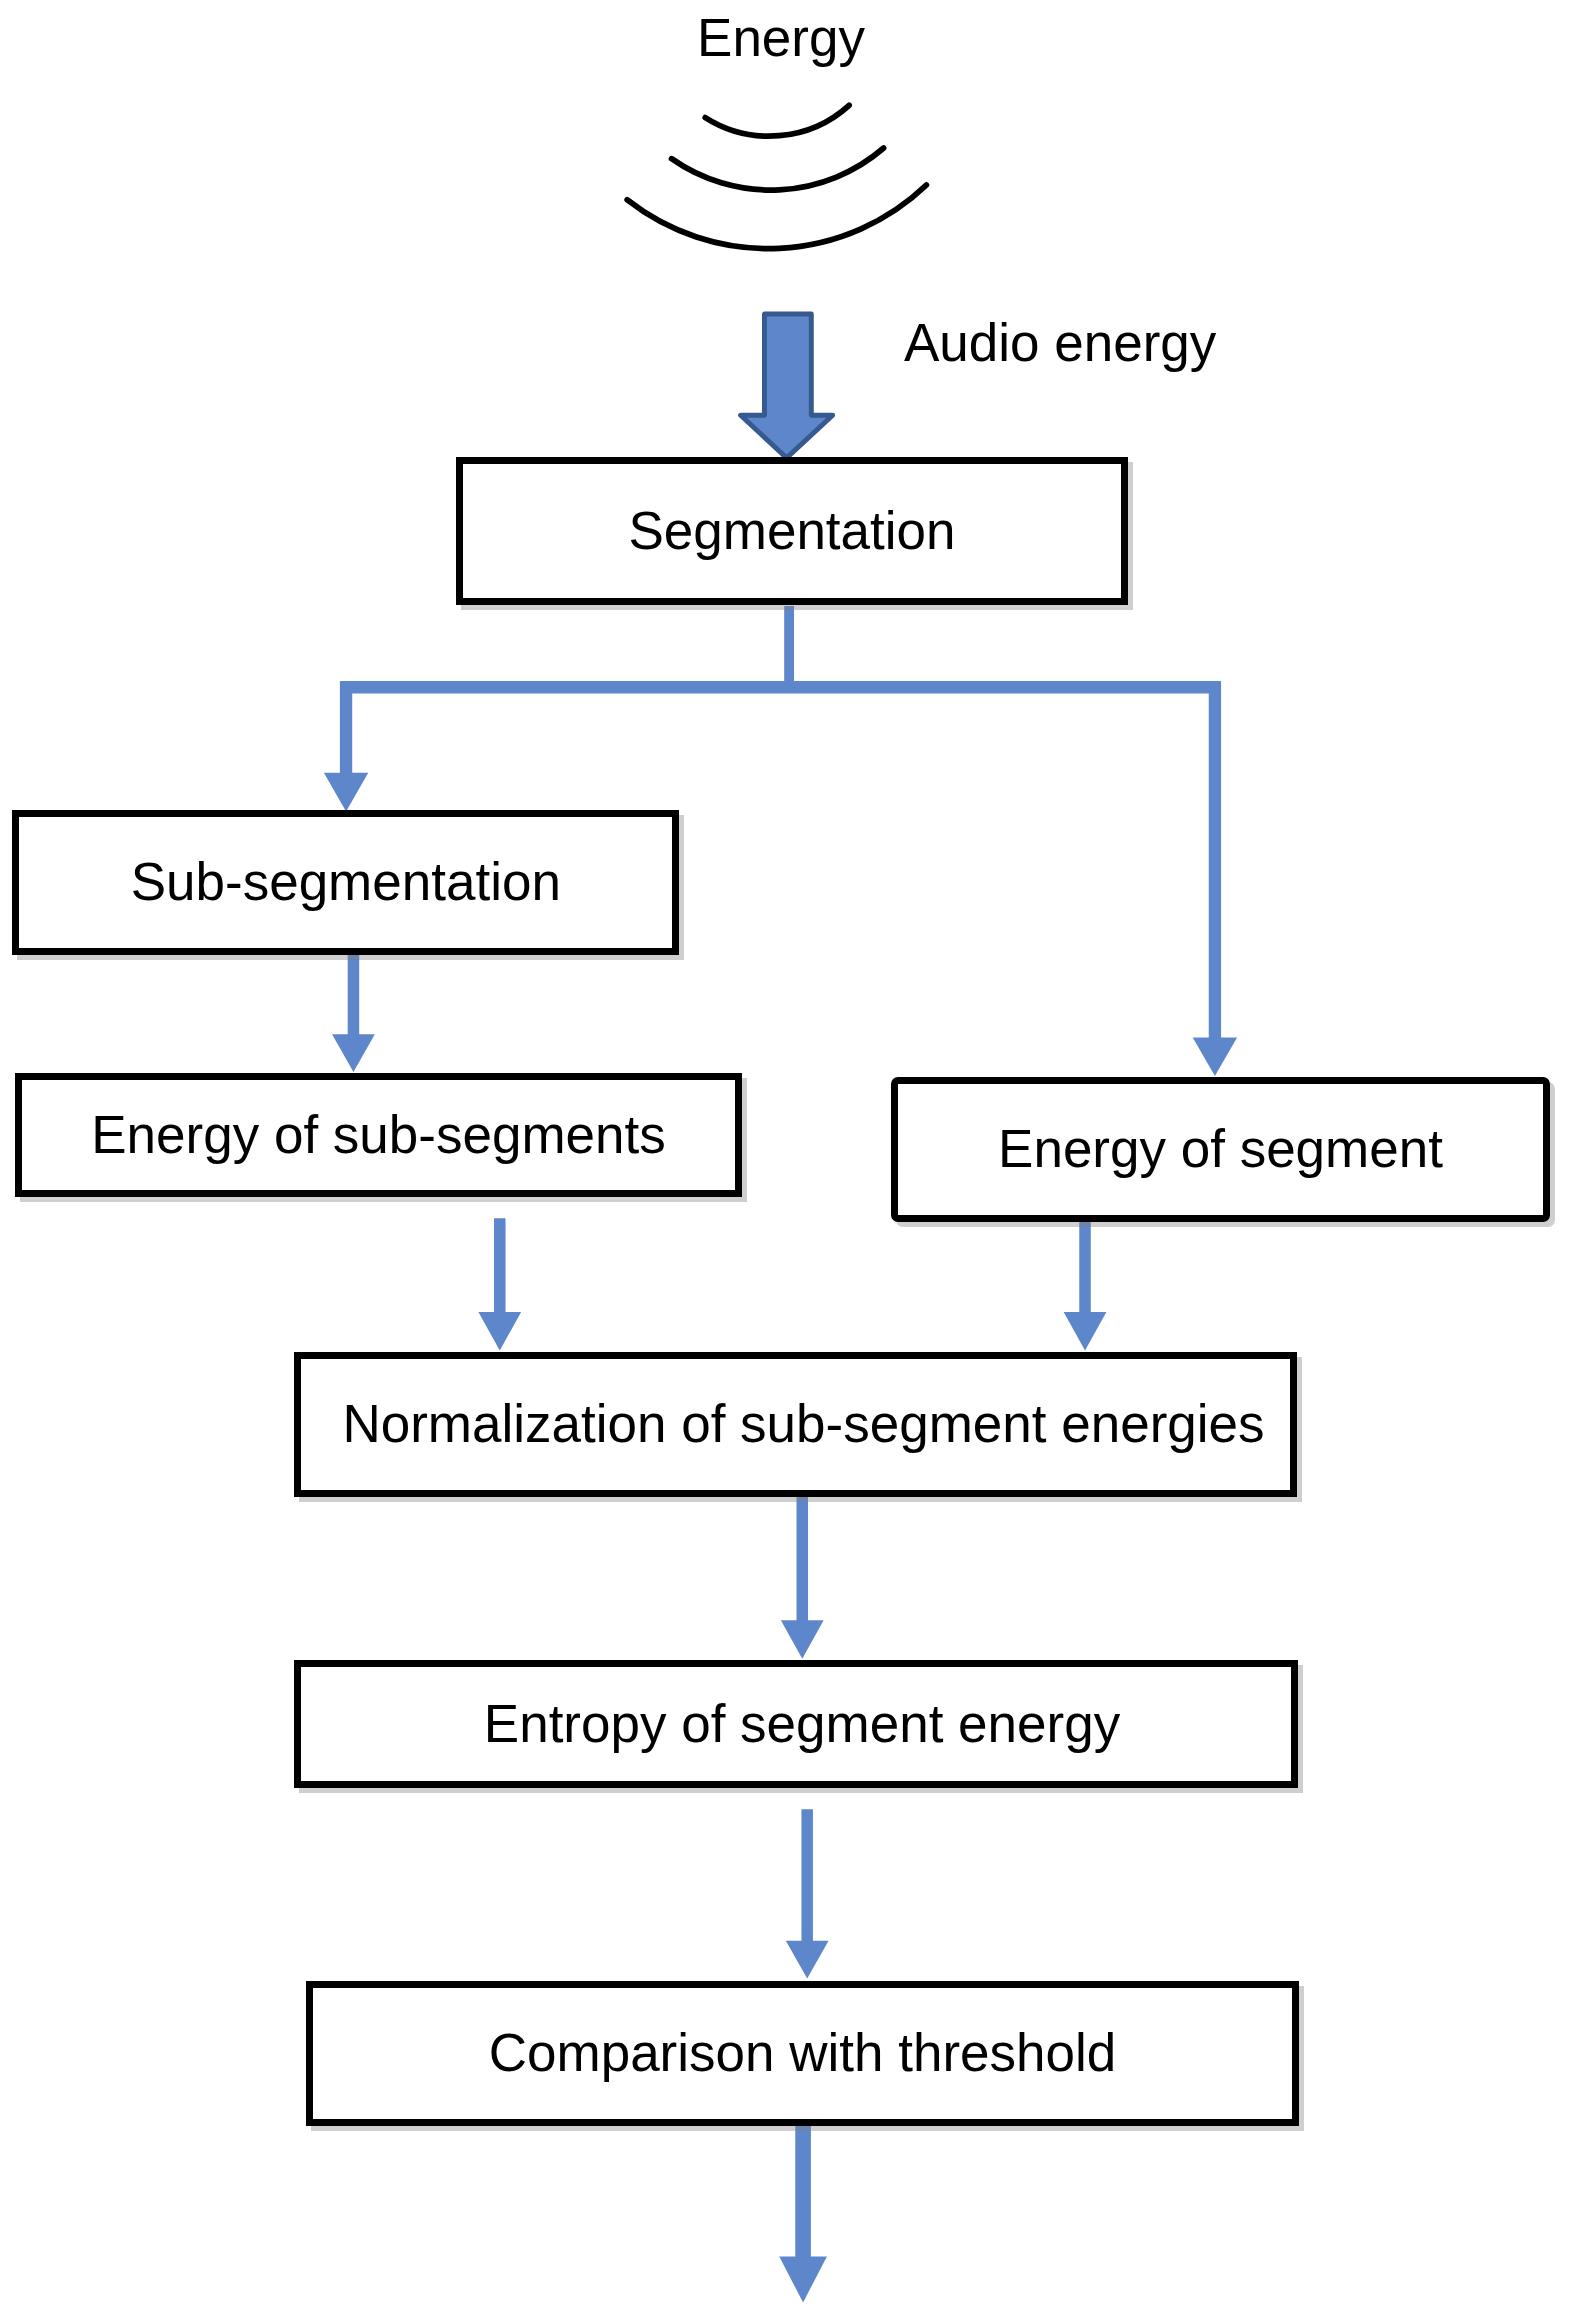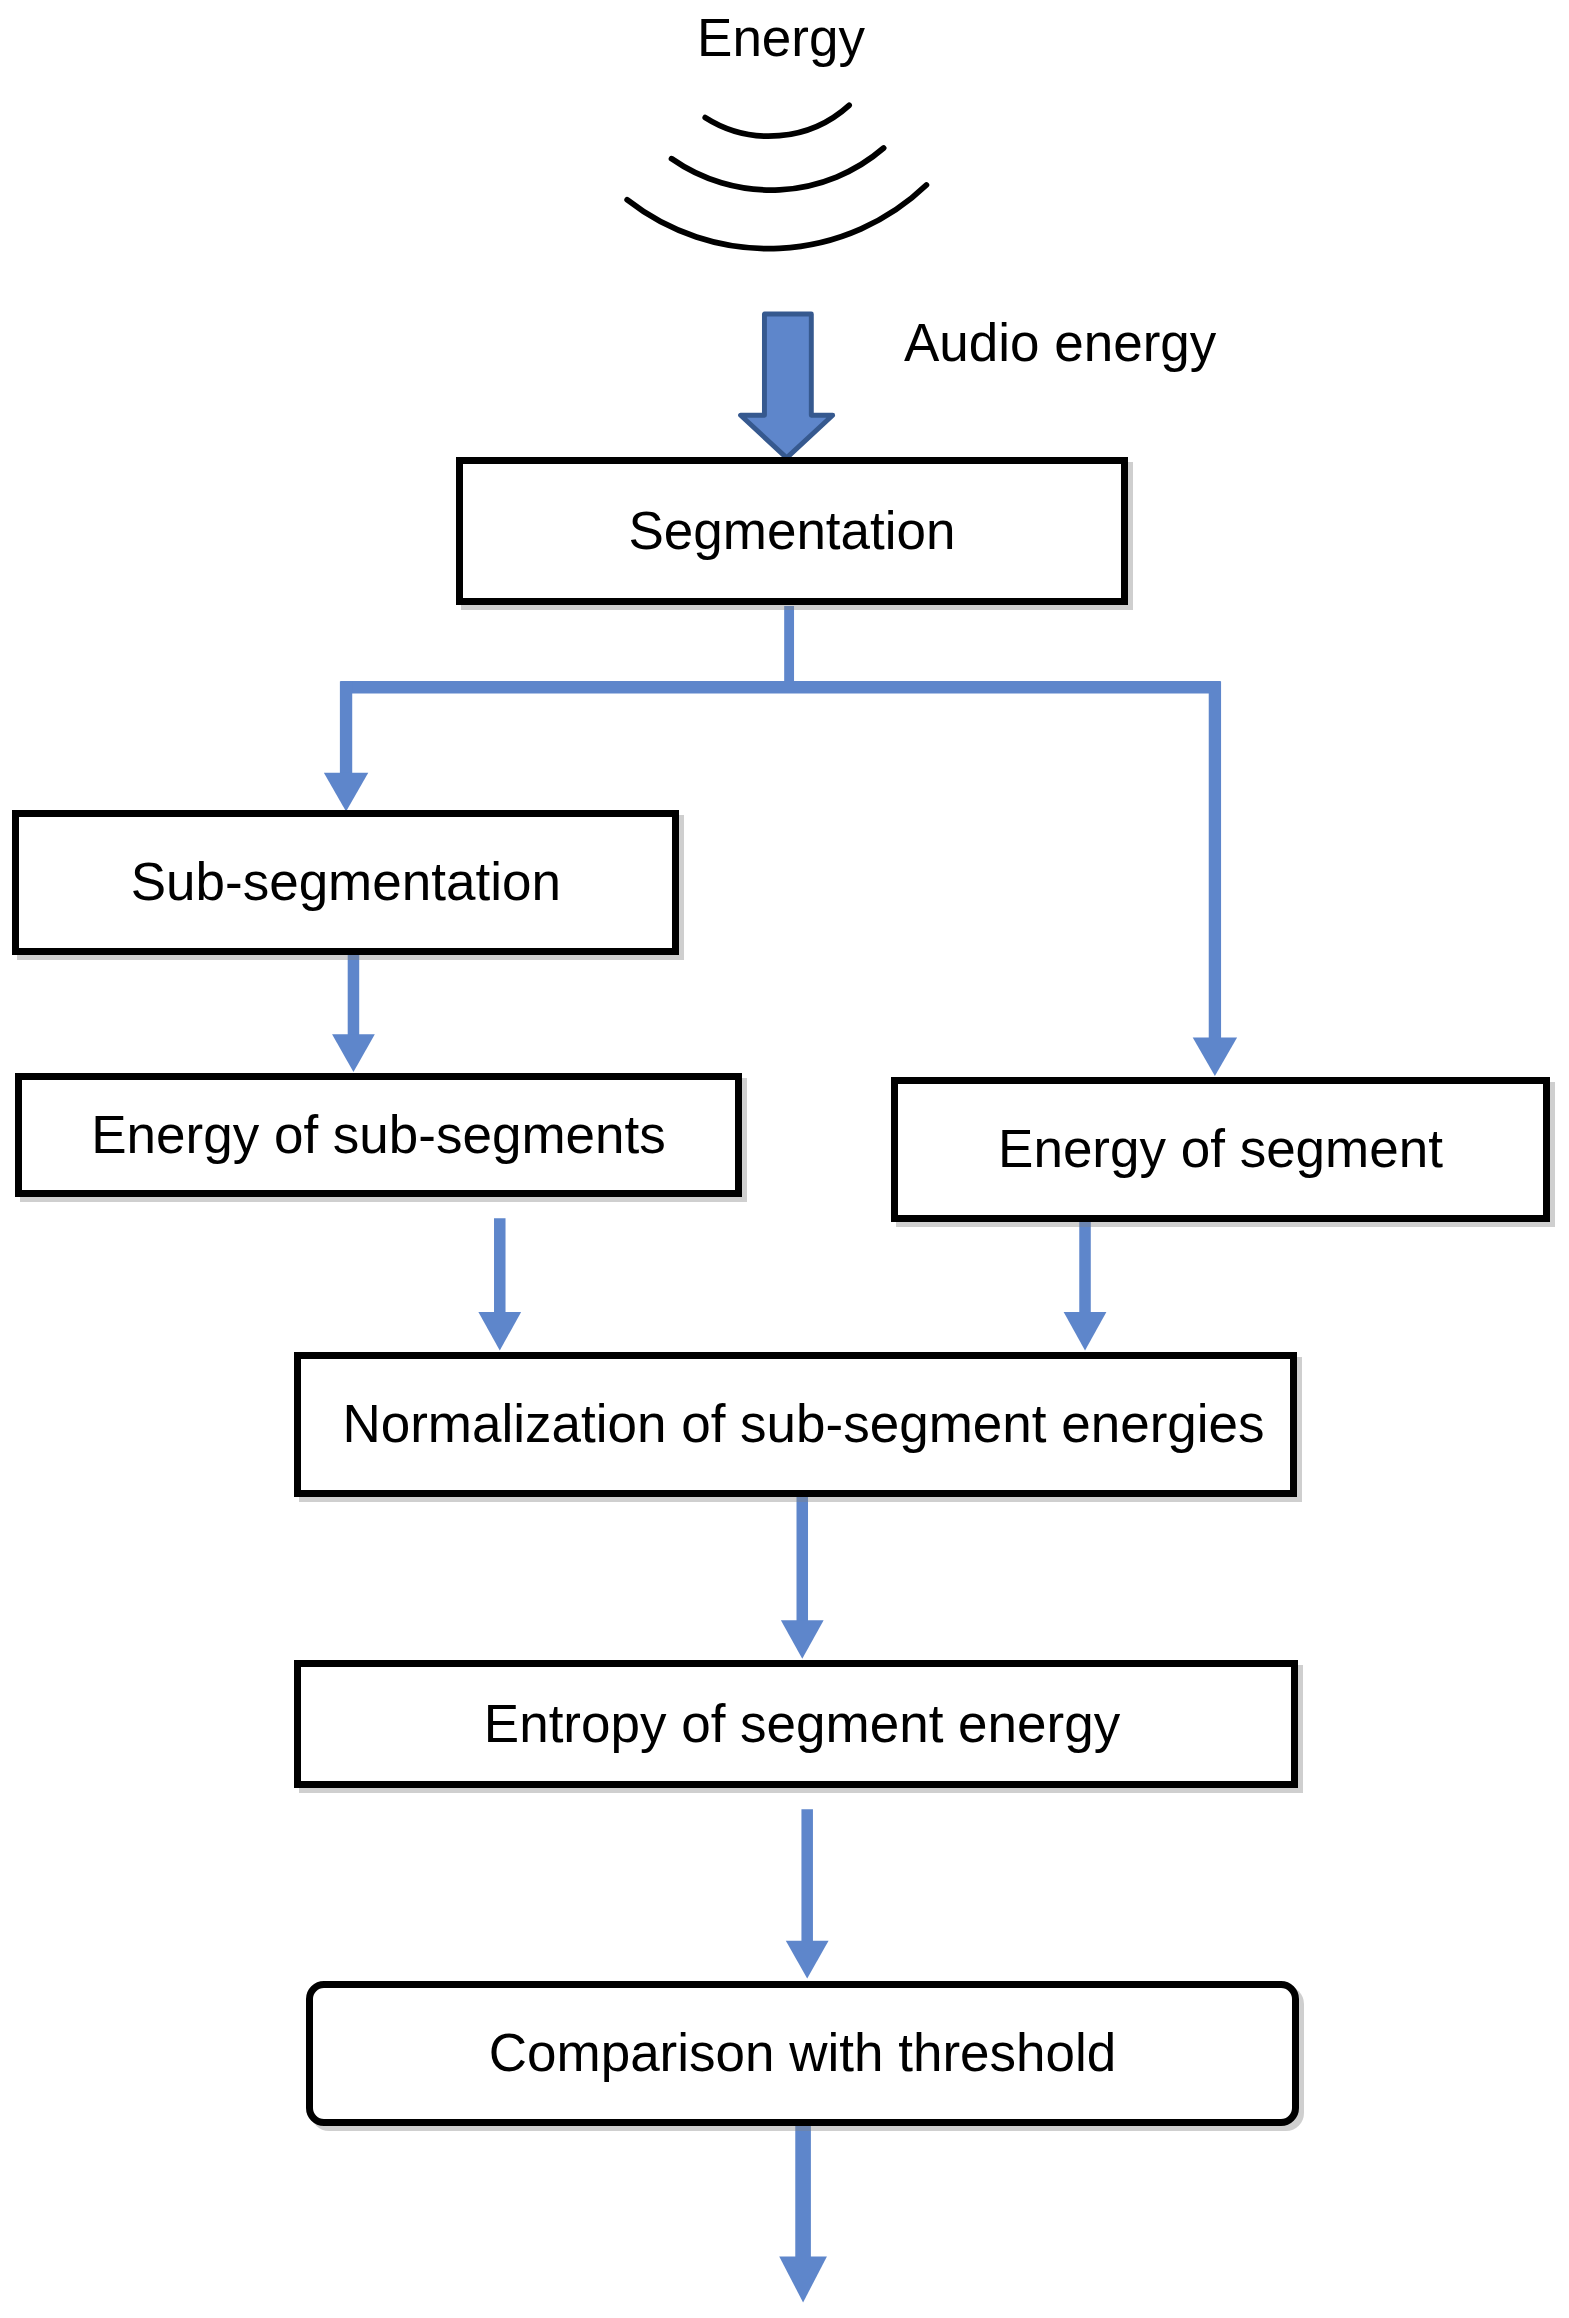--- a/index.html
+++ b/index.html
@@ -72,24 +72,24 @@
     left: 0; top: 10.7px;
     width: 1562px;
     text-align: center;
   }
   #label-audio-signal {
     left: 904px; top: 316px;
   }
   #node-segmentation       { left: 456px;  top: 457px;  width: 672px;  height: 148px; }
   #node-sub-segmentation   { left: 12.3px;   top: 810px;  width: 667px;  height: 145px; }
   #node-energy-sub-segments{ left: 15px;   top: 1073px; width: 727px;  height: 124px; }
-  #node-energy-segment     { left: 891px; top: 1077px; width: 659px;  height: 145px; }
+  #node-energy-segment     { left: 891px; top: 1077px; width: 659px;  height: 145px; border-radius: 7px; }
   #node-normalization      { left: 294px;  top: 1352px; width: 1003px; height: 145px; padding-left: 16px; }
   #node-entropy            { left: 294px;  top: 1660px; width: 1004px; height: 128px; padding-left: 12px; }
-  #node-comparison         { left: 306px;  top: 1981px; width: 993px; height: 145px; border-radius: 18px; }
+  #node-comparison         { left: 306px;  top: 1981px; width: 993px; height: 145px; }
 </style>
 </head>
 <body>
 
 <div id="canvas">
 
   <svg id="connector-layer" viewBox="0 0 1910 2821" xmlns="http://www.w3.org/2000/svg">
 
     <g>
       <path class="sound-arc" d="M 858 143 A 145 145 0 0 0 1033 128"></path>

